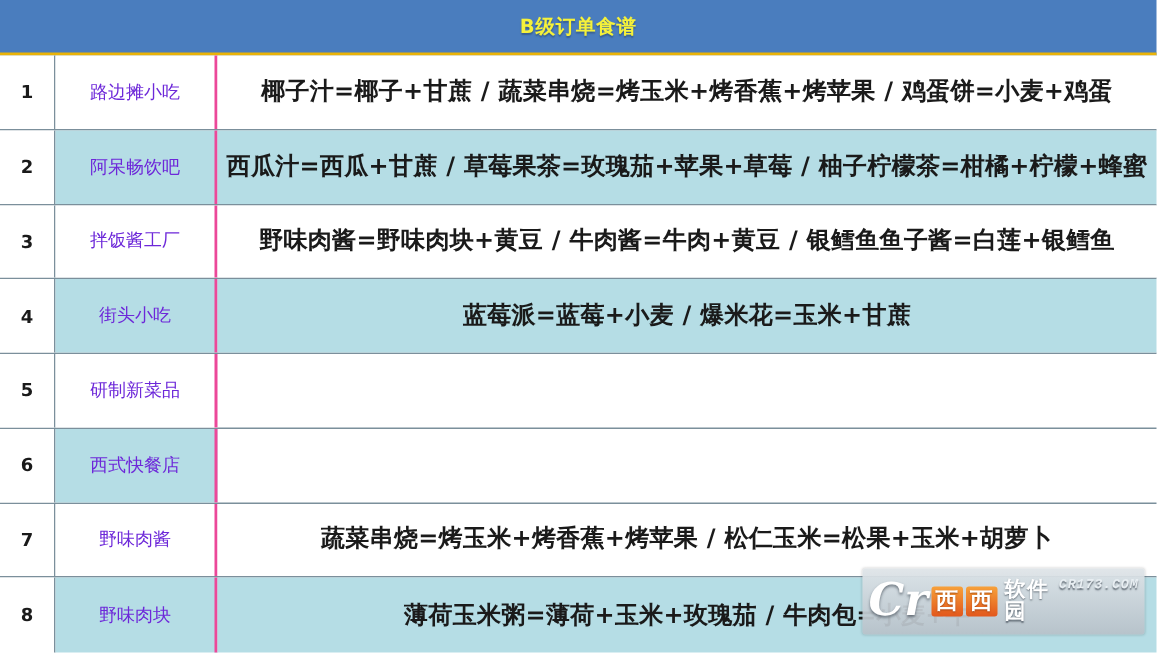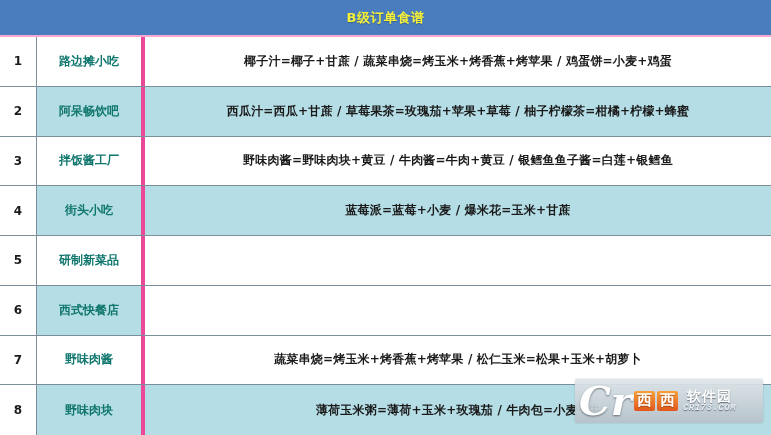--- a/index.html
+++ b/index.html
@@ -21,21 +21,21 @@
     box-sizing: border-box;
   }
 
   
   .title-bar {
     height: 37px;
     background: #4a7dbe;
     display: flex;
     align-items: center;
     justify-content: center;
-    border-bottom: 2px solid #f9a8d4;
+    border-bottom: 2px solid #eab308;
     box-sizing: border-box;
   }
   .title-text {
     color: #f5f13a;
     font-size: 13px;
     font-weight: bold;
     letter-spacing: 0.5px;
     text-shadow: 0 1px 1px rgba(0,0,0,0.25);
   }
 
@@ -70,29 +70,29 @@
     background: #ffffff;
     border-right: 1px solid #7b8f9b;
     font-size: 12px;
     font-weight: bold;
     color: #1a1a1a;
   }
 
   .cell-shop {
     width: 108px;
     min-width: 108px;
-    border-right: 4px solid #ec4899;
+    border-right: 2px solid #ec4899;
     font-size: 12px;
-    font-weight: bold;
-    color: #0f766e;
+    font-weight: normal;
+    color: #6d28d9;
   }
 
   .cell-recipe {
     flex: 1 1 auto;
-    font-size: 12px;
+    font-size: 16px;
     font-weight: bold;
     color: #1a1a1a;
     white-space: nowrap;
     padding: 0 6px;
     letter-spacing: 0.2px;
   }
 
   
   .band-white .cell-shop,
   .band-white .cell-recipe { background: #ffffff; }
@@ -110,21 +110,21 @@
     align-items: center;
     pointer-events: none;
     background: linear-gradient(180deg, rgba(222,228,232,0.93) 0%, rgba(183,193,201,0.93) 100%);
     border-radius: 2px;
     box-shadow: 0 0 2px rgba(0,0,0,0.2);
     padding: 0 4px;
     box-sizing: border-box;
   }
   .wm-cr {
     font-family: "DejaVu Serif", "Liberation Serif", serif;
-    font-size: 40px;
+    font-size: 30px;
     font-weight: bold;
     font-style: italic;
     color: #ffffff;
     text-shadow: 0 1px 2px rgba(80,90,100,0.8);
     line-height: 1;
     margin-right: 2px;
   }
   .wm-box {
     display: inline-block;
     background: linear-gradient(180deg,#f7a13a 0%, #e2571c 100%);
@@ -132,24 +132,23 @@
     font-size: 15px;
     font-weight: bold;
     padding: 2px 3px;
     margin-right: 2px;
     border-radius: 2px;
     line-height: 1.05;
     text-shadow: 0 1px 1px rgba(120,40,0,0.6);
   }
   .wm-right {
     display: flex;
-    flex-direction: column;
+    flex-direction: row;
     justify-content: center;
     margin-left: 3px;
-    align-items: center;
   }
   .wm-cn {
     font-size: 14px;
     font-weight: bold;
     color: #ffffff;
     line-height: 1.05;
     text-shadow: 0 1px 1px rgba(90,100,110,0.9);
     letter-spacing: 1px;
   }
   .wm-url {

